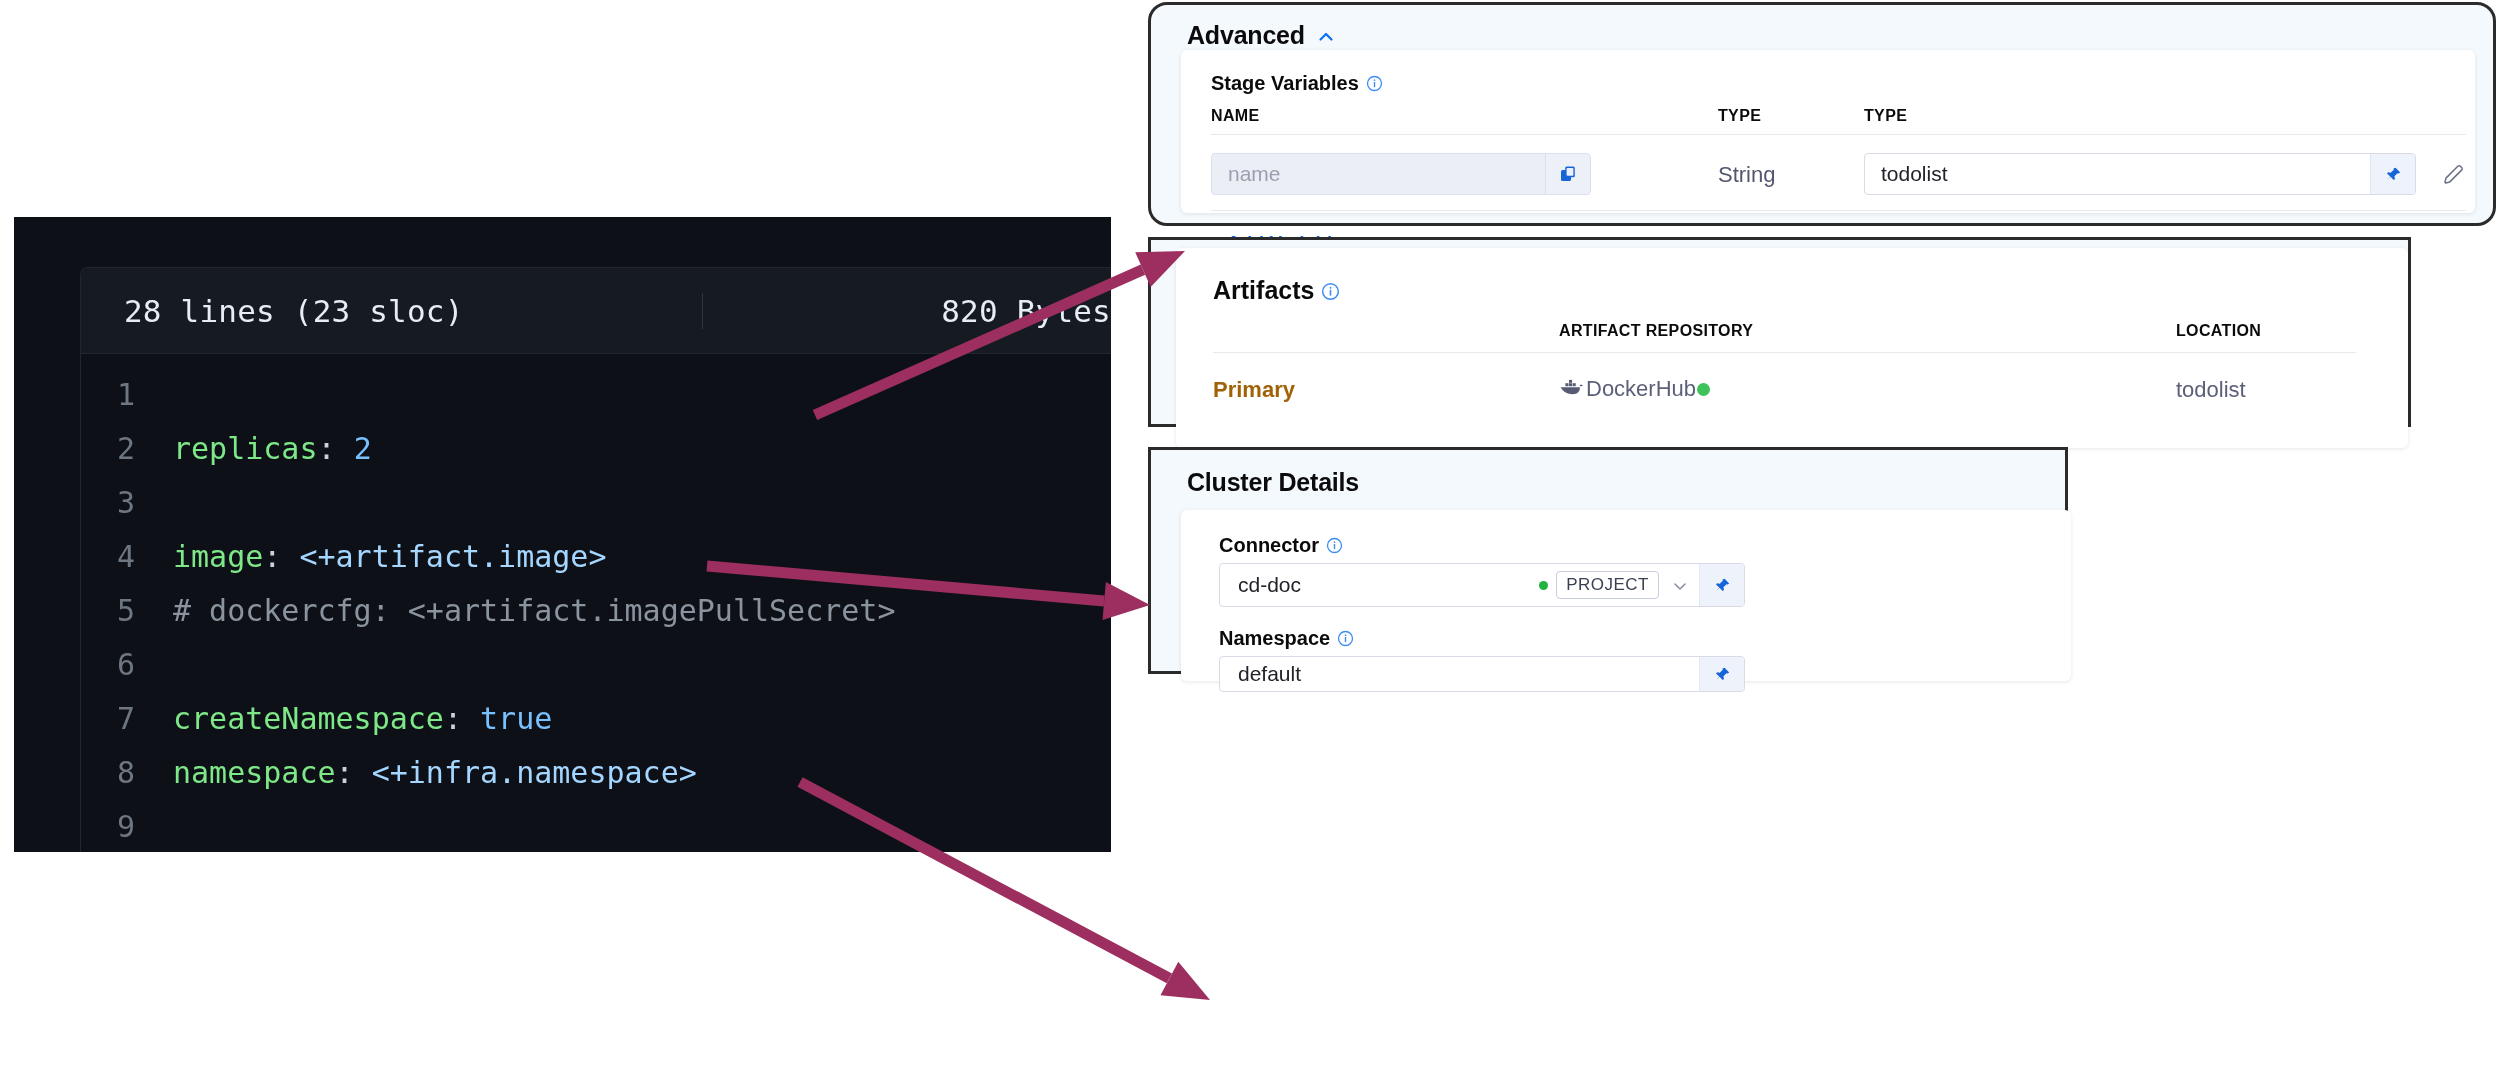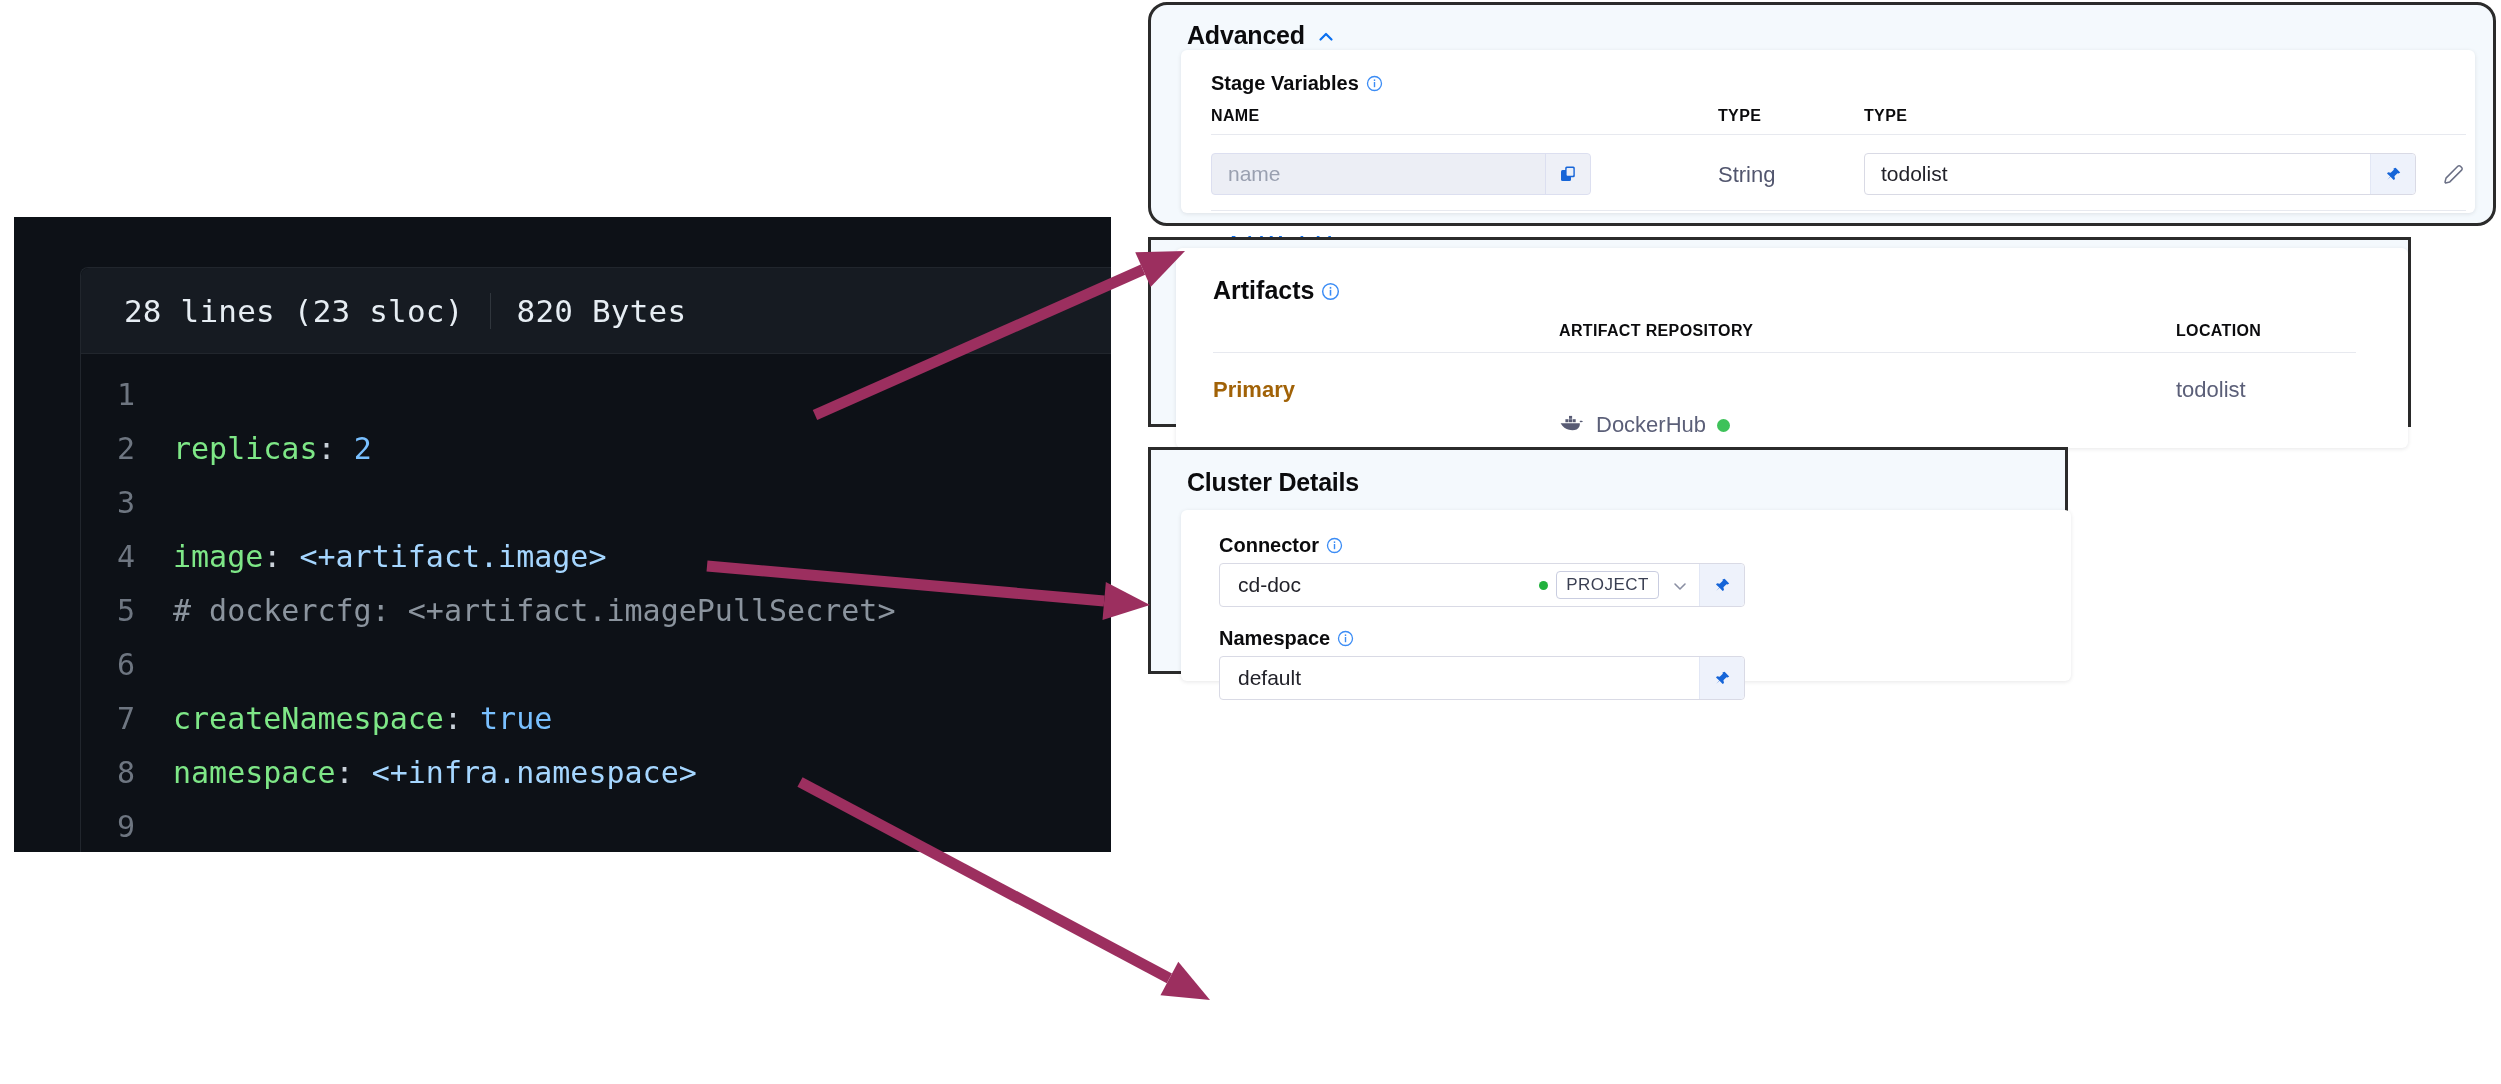--- a/index.html
+++ b/index.html
@@ -44,20 +44,21 @@
     border-bottom: 1px solid #21262d;
     border-top-left-radius: 8px;
     display: flex;
     align-items: center;
     padding-left: 43px;
     box-sizing: border-box;
     font-family: "DejaVu Sans Mono", "Liberation Mono", monospace;
     font-size: 31px;
     color: #e6edf3;
     letter-spacing: 0.2px;
+    justify-content: space-between;
   }
   .code-meta .divider {
     display: inline-block;
     width: 1px;
     height: 36px;
     background: #30363d;
     margin: 0 26px;
   }
   .code-lines {
     padding-top: 14px;
@@ -365,21 +366,21 @@
       </span>
     </div>
 
     <div class="col-head" style="position:absolute;left:383px;top:74px;">ARTIFACT REPOSITORY</div>
     <div class="col-head" style="position:absolute;left:1000px;top:74px;">LOCATION</div>
 
     <div class="hrule" style="left:37px;top:104px;width:1143px;"></div>
 
     <div class="cell-text bold" style="position:absolute;left:37px;top:129px;">Primary</div>
 
-    <div style="position:absolute;left:383px;top:128px;display:flex;align-items:center;gap:11px;margin-top:36px;">
+    <div style="position:absolute;left:383px;top:128px;display:flex;align-items:center;gap:1px;">
       <span>
         <svg width="26" height="20" viewBox="0 0 26 20">
           <rect x="6.4" y="6.2" width="3.1" height="3.0" fill="#585b74"></rect>
           <rect x="10.0" y="6.2" width="3.1" height="3.0" fill="#585b74"></rect>
           <rect x="13.6" y="6.2" width="3.1" height="3.0" fill="#585b74"></rect>
           <rect x="10.0" y="2.9" width="3.1" height="2.9" fill="#585b74"></rect>
           <path d="M1.6 10.2h19.2c.4 2.4-.7 5.1-3.2 6.2-2 .9-5 1-7.6.4-3.1-.7-6.3-2.6-8.4-6.6z" fill="#585b74"></path>
           <path d="M20.5 8.2c1.3-1.0 3.0-.4 3.5.3-.7.6-1.6.9-2.6.7" fill="#585b74"></path>
         </svg>
       </span>
@@ -428,21 +429,21 @@
       <span>Namespace</span>
       <span class="info-icon">
         <svg width="17" height="17" viewBox="0 0 17 17">
             <circle cx="8.5" cy="8.5" r="7" fill="none" stroke="#3b8cf5" stroke-width="1.3"></circle>
             <rect x="7.8" y="7" width="1.4" height="5.2" fill="#3b8cf5"></rect>
             <rect x="7.8" y="4.4" width="1.4" height="1.6" fill="#3b8cf5"></rect>
           </svg>
       </span>
     </div>
 
-    <div class="inp" style="position:absolute;left:38px;top:146px;width:526px;height:44px;padding-left:18px;">
+    <div class="inp" style="position:absolute;left:38px;top:146px;width:526px;height:36px;padding-left:18px;">
       <span>default</span>
       <span style="flex:1"></span>
       <span class="addon pin">
         <svg width="17" height="17" viewBox="0 0 17 17">
             <path d="M10.6 1.8l4.6 4.6-1.6 1.1-1.1-.3-3.1 3.1.6 2.6-1.3 1.1-3.2-3.2-3.4 3.3 3.2-3.5L2 7.5l1.1-1.3 2.6.6 3.1-3.1-.3-1.1z" fill="#1665d8"></path>
           </svg>
       </span>
     </div>
   </div>
 </div>

